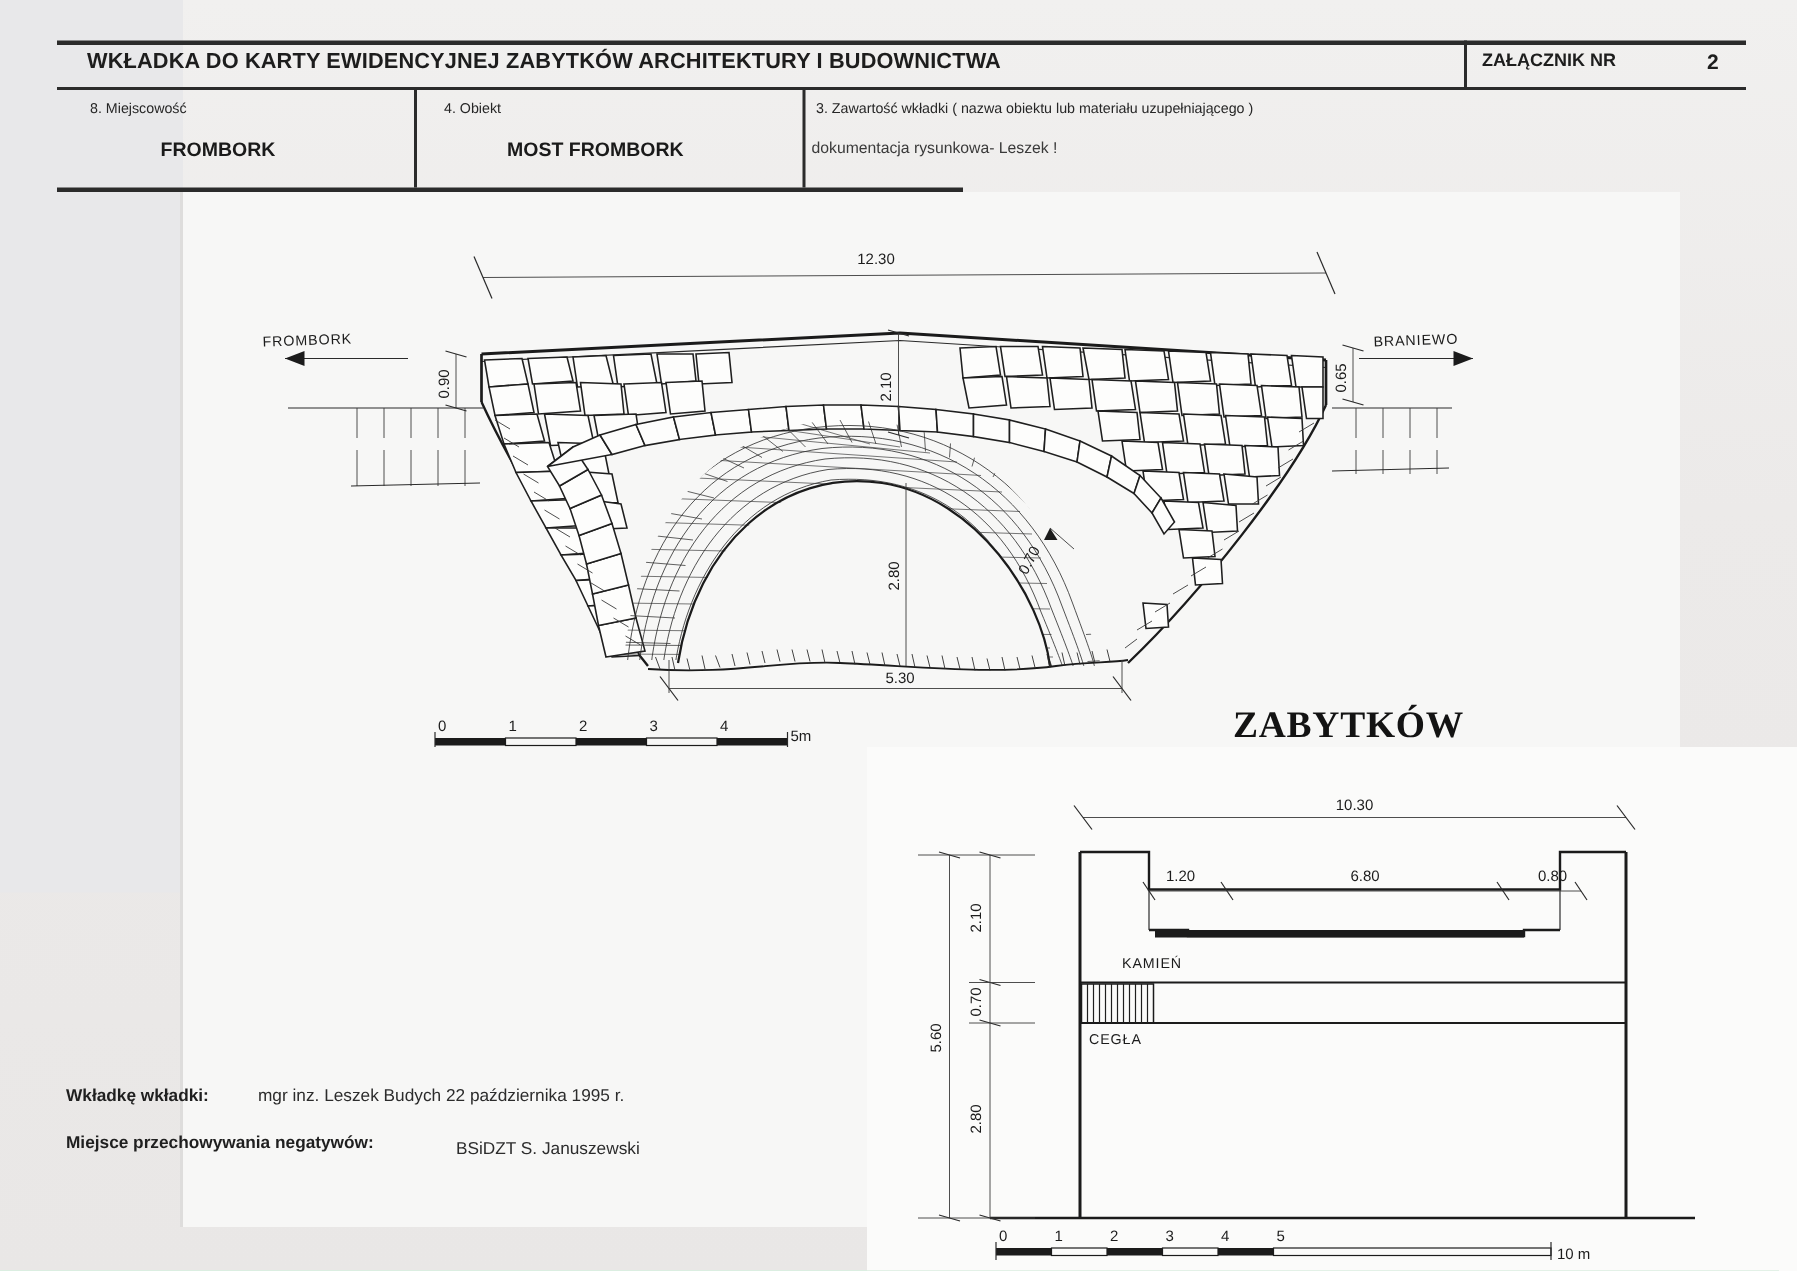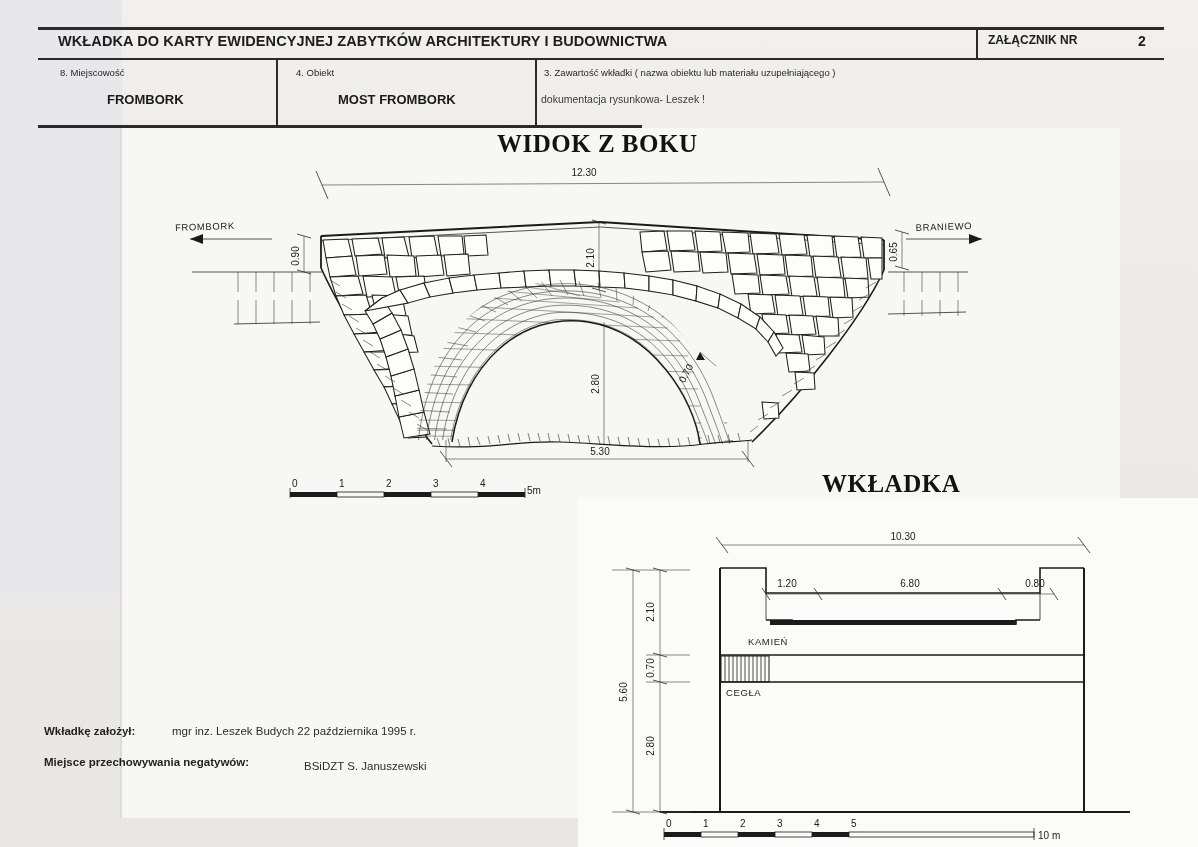--- a/index.html
+++ b/index.html
@@ -84,22 +84,21 @@
     <div class="cell-cap" style="left:22px;top:40px">8. Miejscowość</div>
     <div class="cell-val" style="left:69px;top:65px">FROMBORK</div>
 
     <div class="cell-cap" style="left:258px;top:40px">4. Obiekt</div>
     <div class="cell-val" style="left:300px;top:65px">MOST FROMBORK</div>
 
     <div class="cell-cap" style="left:506px;top:40px">3. Zawartość wkładki ( nazwa obiektu lub materiału uzupełniającego )</div>
     <div class="cell-body" style="left:503px;top:66px">dokumentacja  rysunkowa- Leszek !</div>
   </div>
 
-  <div class="dwg-title" id="t-side">WIDOK Z BOKU</div>
-  <div class="dwg-title" id="t-sect">WKŁADKA</div>
+  <div class="dwg-title" id="t-sect">ZABYTKÓW</div>
 
   <svg width="1198" height="847">
     <defs>
 
       <pattern id="gndL" x="0" y="0" width="18" height="60" patternUnits="userSpaceOnUse">
         <path d="M4 0 L4 52" class="hair"></path>
       </pattern>
 
       <clipPath id="archClip">
         <path d="M416 440 C 424 352 470 291 546 281 C 624 271 690 318 718 398
@@ -523,17 +522,17 @@
       <text class="dimtxt" x="666" y="827">0</text>
       <text class="dimtxt" x="703" y="827">1</text>
       <text class="dimtxt" x="740" y="827">2</text>
       <text class="dimtxt" x="777" y="827">3</text>
       <text class="dimtxt" x="814" y="827">4</text>
       <text class="dimtxt" x="851" y="827">5</text>
       <text class="dimtxt" x="1038" y="839">10 m</text>
     </g>
   </svg>
 
-  <div class="foot-lbl" style="left:44px;top:725px">Wkładkę założył:</div>
+  <div class="foot-lbl" style="left:44px;top:725px">Wkładkę wkładki:</div>
   <div class="foot-val" style="left:172px;top:725px">mgr inz. Leszek Budych 22 października 1995 r.</div>
   <div class="foot-lbl" style="left:44px;top:756px">Miejsce przechowywania negatywów:</div>
   <div class="foot-val" style="left:304px;top:760px">BSiDZT  S. Januszewski</div>
 </div>
 
 </body></html>

